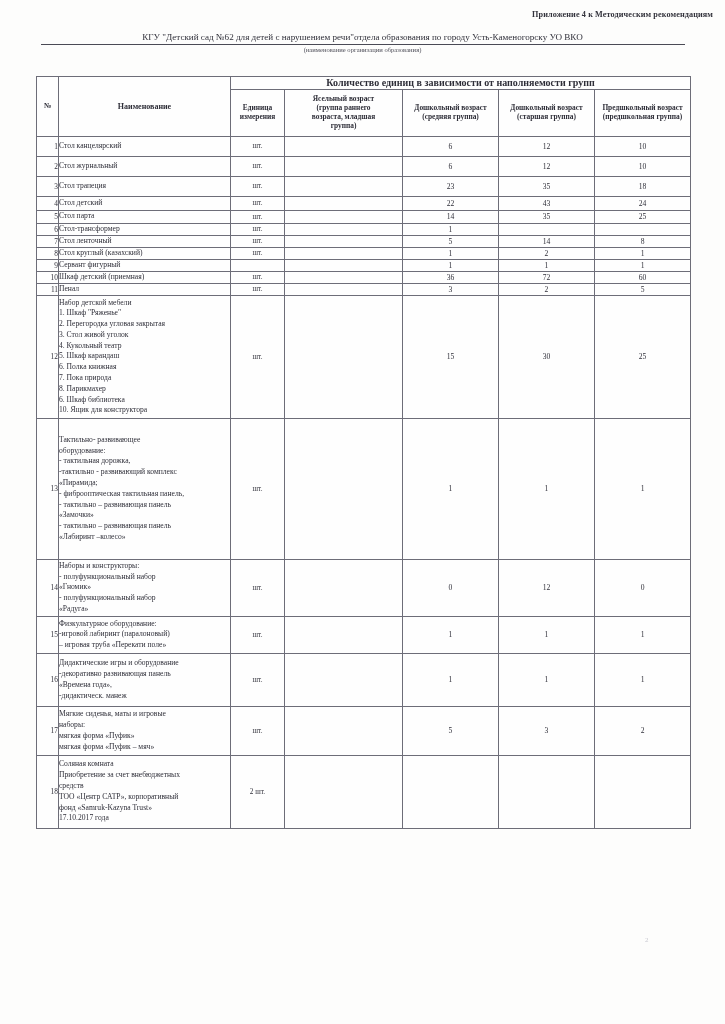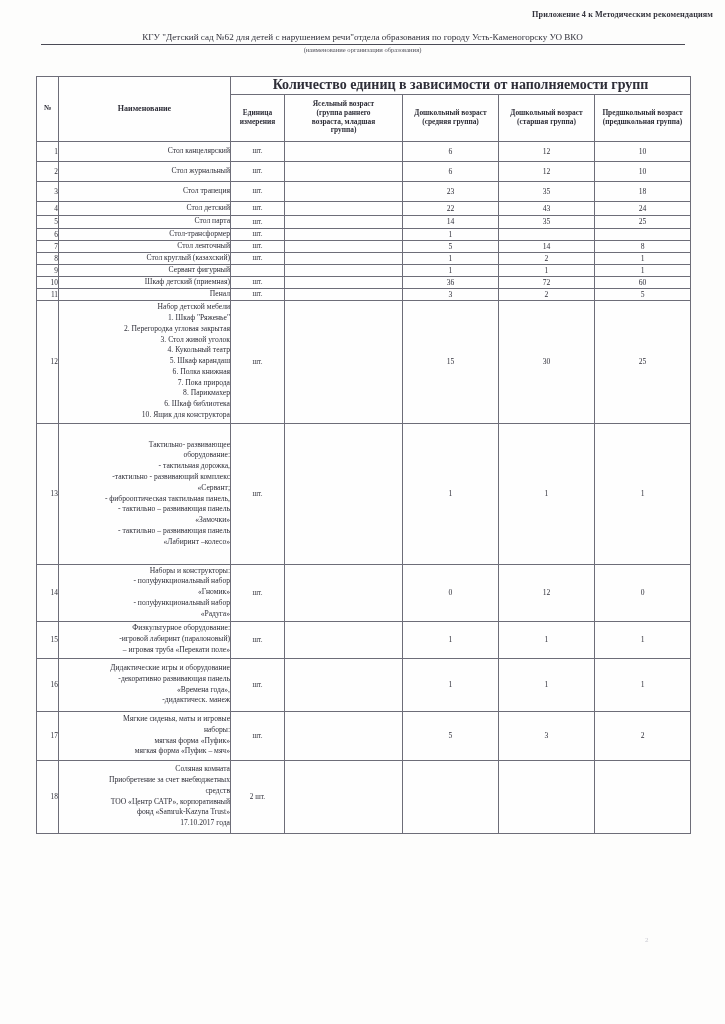--- a/index.html
+++ b/index.html
@@ -95,21 +95,21 @@
   }
   thead th {
     font-weight: bold;
     text-align: center;
     font-size: 7.4px;
     line-height: 1.18;
     padding: 2px 2px;
     color: #23232c;
   }
   th.hdr-span {
-    font-size: 14px;
+    font-size: 10px;
     padding: 2px 0 3px 0;
     margin-top: 46px;
   }
   th.hdr-no { font-size: 7.6px; }
   th.hdr-name { font-size: 8.0px; }
   th.hdr-sub { height: 46px; }
 
   td.c-no {
     text-align: right;
     padding-right: 2px;
@@ -128,21 +128,20 @@
   td.c-val {
     text-align: center;
     font-size: 7.6px;
   }
   .nm-lines {
     display: block;
   }
   .nm-lines span {
     display: block;
     white-space: nowrap;
-    text-align: right;
   }
 
   .page-mark {
     position: absolute;
     left: 645px;
     top: 936px;
     font-size: 7px;
     color: #c9c9d0;
   }
 </style>
@@ -369,21 +368,21 @@
             <td class="c-val">25</td>
           </tr>
           <tr>
             <td class="c-no" style="height: 140px;">13</td>
             <td class="c-name">
               <span class="nm-lines">
                 <span>Тактильно- развивающее</span>
                 <span>оборудование:</span>
                 <span>- тактильная дорожка,</span>
                 <span>-тактильно - развивающий комплекс</span>
-                <span>«Сервант;</span>
+                <span>«Пирамида;</span>
                 <span>- фиброоптическая тактильная панель,</span>
                 <span>- тактильно – развивающая панель</span>
                 <span>«Замочки»</span>
                 <span>- тактильно – развивающая панель</span>
                 <span>«Лабиринт –колесо»</span>
               </span>
             </td>
             <td class="c-unit">шт.</td>
             <td class="c-val"></td>
             <td class="c-val">1</td>

